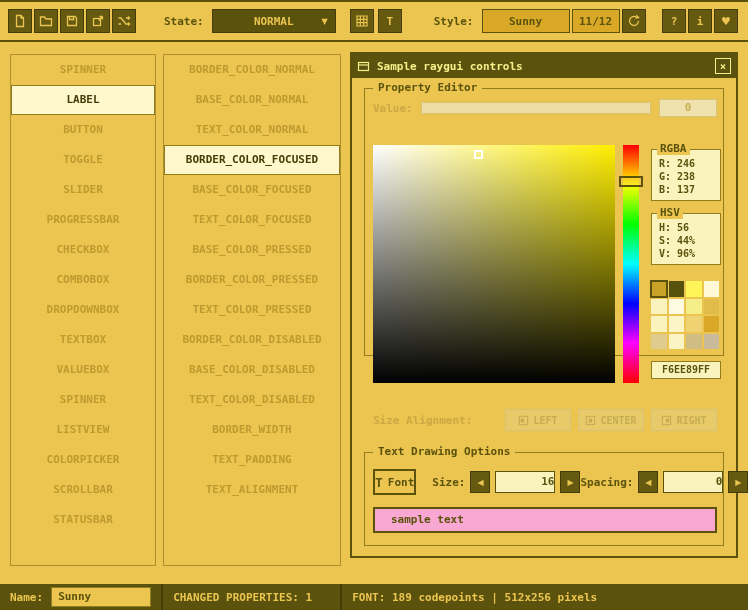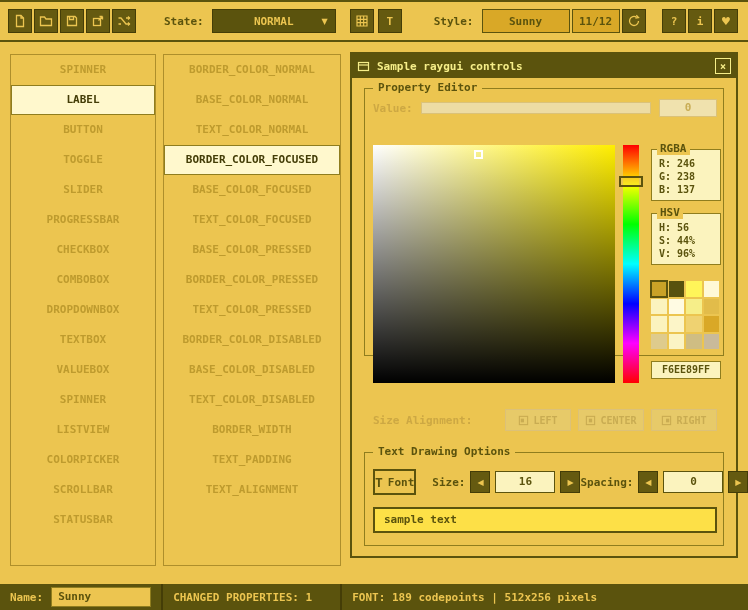--- a/index.html
+++ b/index.html
@@ -77,23 +77,23 @@
 
   .tdo-row{position:absolute;left:8px;top:16px;width:344px;height:26px;display:flex;align-items:center}
   .font-btn{width:58px;height:26px;background:#ECC550;border:2px solid #5B530D;color:#5B530D;
     display:flex;align-items:center;justify-content:center;gap:5px}
   .font-t{font-size:13px}
   .size-wrap,.spacing-wrap{display:flex;align-items:center;gap:5px}
   .size-wrap{margin-left:16px}
   .spacing-wrap{margin-left:auto}
   .spin-btn{width:20px;height:22px;background:#655A10;border:1px solid #443D07;color:#ECC550;
     display:flex;align-items:center;justify-content:center;font-size:8px}
-  .spin-val{width:60px;height:22px;background:#FBF3BE;border:1px solid #5B530D;text-align:center;line-height:20px}
-  .sample-box{position:absolute;left:8px;top:54px;width:344px;height:26px;background:#fde047;
-    border:2px solid #5B530D;line-height:22px;padding-left:9px;cursor:text}
+  .spin-val{width:60px;height:22px;background:#FBF3BE;border:1px solid #5B530D;text-align:right;line-height:20px}
+  .sample-box{position:absolute;left:8px;top:54px;width:344px;height:26px;background:#f9a8d4;
+    border:2px solid #5B530D;line-height:22px;padding-left:16px;cursor:text}
 
   
   .statusbar{position:absolute;inset:auto 0 0 0;height:26px;background:#5B530D;color:#ECC550;display:flex;align-items:center}
   .sb-label{margin-left:10px}
   .sb-namebox{width:100px;height:20px;margin-left:8px;background:#ECC550;color:#5B530D;border:1px solid #8F7D1E;
     line-height:18px;padding-left:6px;cursor:text}
   .sb-sep{width:2px;height:26px;background:#443D07;margin-left:10px}
   .sb-text{margin-left:10px;white-space:nowrap}
 </style>
 </head>

